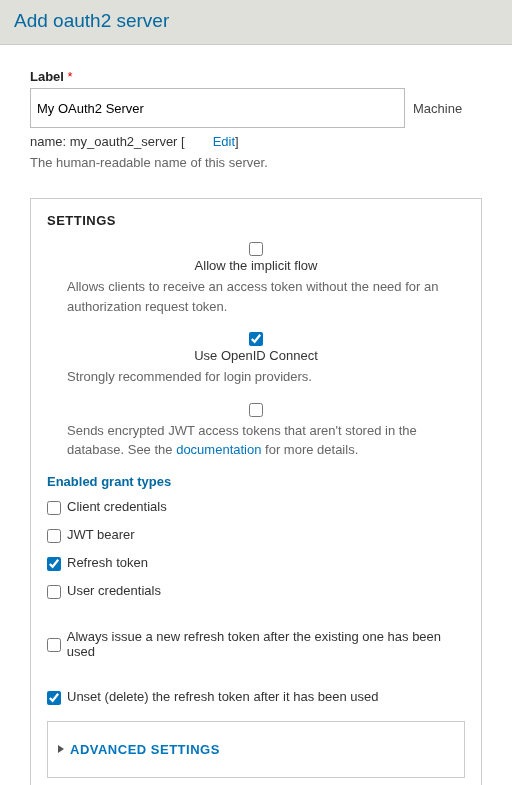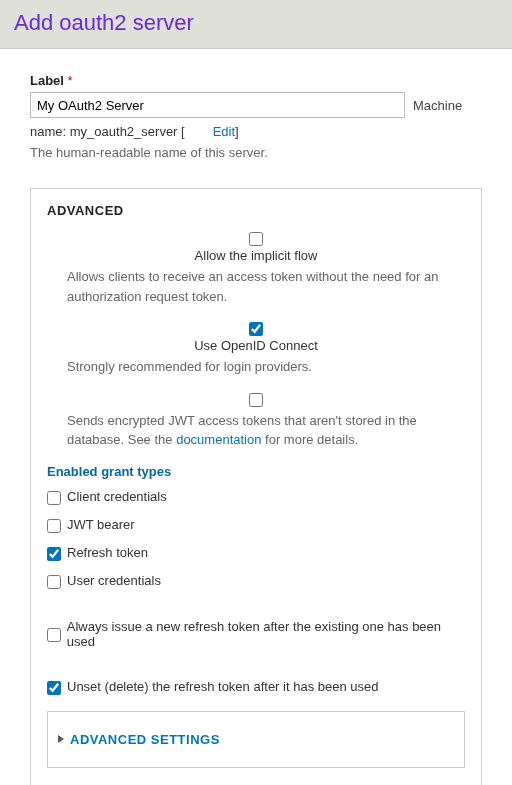--- a/index.html
+++ b/index.html
@@ -13,23 +13,23 @@
       color: #333;
       background: #fff;
       width: 512px;
     }
     .header-bar {
       background: #e0e0da;
       padding: 10px 14px 12px;
       border-bottom: 1px solid #ccc;
     }
     .page-title {
-      font-size: 22px;
+      font-size: 19px;
       font-weight: normal;
-      color: #6d28d9;
+      color: #0369a1;
     }
     .content {
       padding: 24px 30px 20px;
     }
     .form-row {
       margin-bottom: 16px;
     }
     .label-bold {
       font-weight: bold;
       font-size: 13px;
@@ -45,21 +45,21 @@
       align-items: center;
       gap: 8px;
     }
     .text-input {
       flex: 1;
       max-width: 375px;
       border: 1px solid #bbb;
       padding: 4px 6px;
       font-size: 13px;
       font-family: inherit;
-      height: 26px;
+      height: 40px;
     }
     .machine-label {
       font-size: 13px;
       color: #444;
     }
     .machine-name-line {
       margin-top: 6px;
       font-size: 13px;
       color: #333;
     }
@@ -187,21 +187,21 @@
     </div>
     <div class="machine-name-line">
       <span>name:</span>
       <span>my_oauth2_server</span>
       <span class="brackets"> [</span><span class="edit-link">Edit</span><span class="brackets">]</span>
     </div>
     <div class="help-text">The human-readable name of this server.</div>
   </div>
 
   <div class="fieldset">
-    <div class="fieldset-title">ADVANCED</div>
+    <div class="fieldset-title">SETTINGS</div>
 
     <div class="checkbox-row">
       <input type="checkbox" class="checkbox" style="">
       <label class="checkbox-label">Allow the implicit flow</label>
     </div>
     <div class="checkbox-desc">Allows clients to receive an access token without the need for an authorization request token.</div>
 
     <div class="checkbox-row">
       <input type="checkbox" class="checkbox" checked="" style="">
       <label class="checkbox-label">Use OpenID Connect</label>

